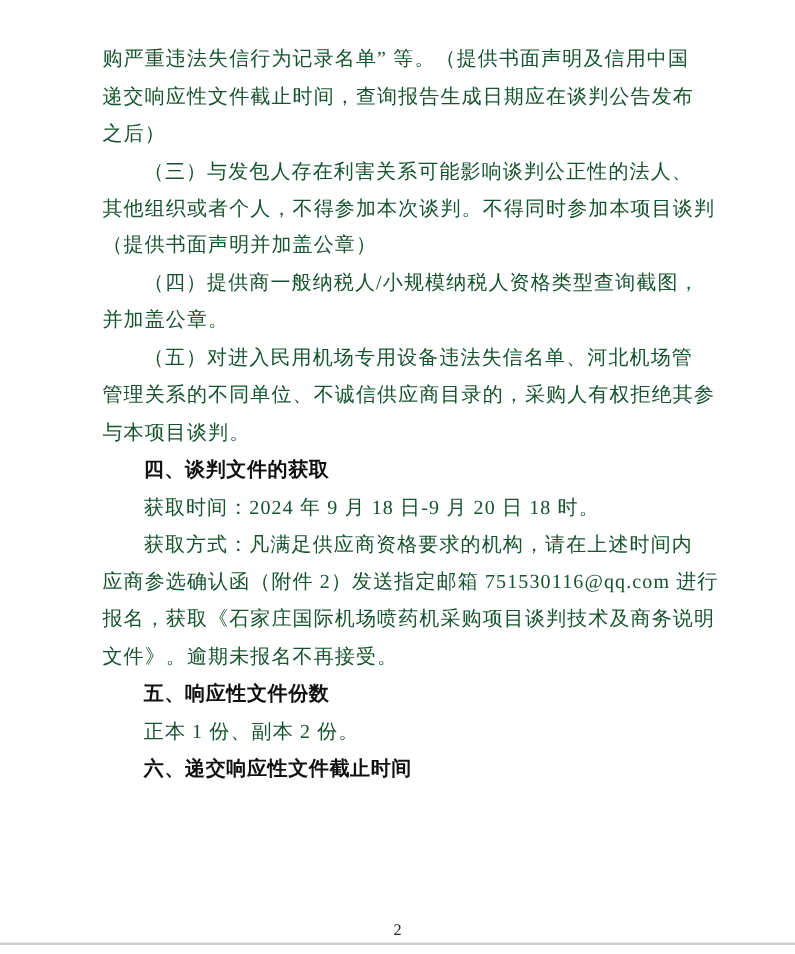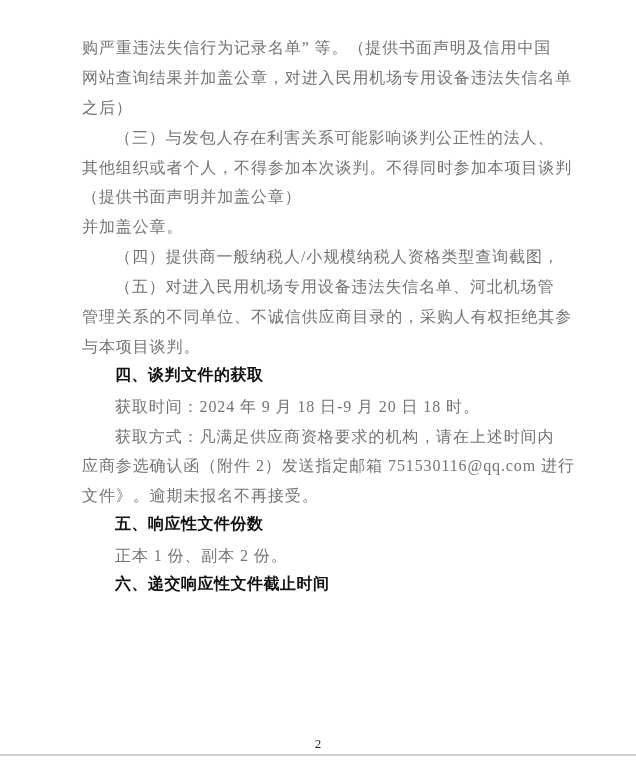--- a/index.html
+++ b/index.html
@@ -21,27 +21,27 @@
     top: 33px;
     width: 478px;
   }
   .line {
     font-size: 16px;
     line-height: 29.9px;
     height: 29.9px;
     letter-spacing: 0.9px;
     white-space: nowrap;
     font-family: "Liberation Serif", "DejaVu Serif", serif;
-    color: #737373;
+    color: #14532d;
   }
   .line.indent {
     padding-left: 33px;
   }
   .line.heading {
-    font-family: Liberation Mono, monospace;
+    font-family: Liberation Serif, serif;
     font-weight: 700;
     letter-spacing: 0.5px;
     color: #111111;
   }
   .page-number {
     position: absolute;
     left: 0;
     right: 0;
     top: 735px;
     text-align: center;
@@ -57,34 +57,35 @@
     top: 754px;
     height: 2px;
     background: #cfcfcf;
   }
 </style>
 </head>
 <body>
 
 <div class="doc-body">
   <div class="line">购严重违法失信行为记录名单” 等。（提供书面声明及信用中国</div>
-  <div class="line">网站查询结果并加盖公章，对进入民用机场专用设备违法失信名单</div>
+  <div class="line">递交响应性文件截止时间，查询报告生成日期应在谈判公告发布</div>
   <div class="line">之后）</div>
   <div class="line indent">（三）与发包人存在利害关系可能影响谈判公正性的法人、</div>
   <div class="line">其他组织或者个人，不得参加本次谈判。不得同时参加本项目谈判</div>
   <div class="line">（提供书面声明并加盖公章）</div>
+  <div class="line indent">（四）提供商一般纳税人/小规模纳税人资格类型查询截图，</div>
   <div class="line">并加盖公章。</div>
-  <div class="line indent">（四）提供商一般纳税人/小规模纳税人资格类型查询截图，</div>
   <div class="line indent">（五）对进入民用机场专用设备违法失信名单、河北机场管</div>
   <div class="line">管理关系的不同单位、不诚信供应商目录的，采购人有权拒绝其参</div>
   <div class="line">与本项目谈判。</div>
   <div class="line indent heading">四、谈判文件的获取</div>
   <div class="line indent">获取时间：2024 年 9 月 18 日-9 月 20 日 18 时。</div>
   <div class="line indent">获取方式：凡满足供应商资格要求的机构，请在上述时间内</div>
   <div class="line">应商参选确认函（附件 2）发送指定邮箱 751530116@qq.com 进行</div>
+  <div class="line">报名，获取《石家庄国际机场喷药机采购项目谈判技术及商务说明</div>
   <div class="line">文件》。逾期未报名不再接受。</div>
   <div class="line indent heading">五、响应性文件份数</div>
   <div class="line indent">正本 1 份、副本 2 份。</div>
   <div class="line indent heading">六、递交响应性文件截止时间</div>
 </div>
 
 <div class="page-number">2</div>
 <div class="footer-divider"></div>
 
 </body></html>

